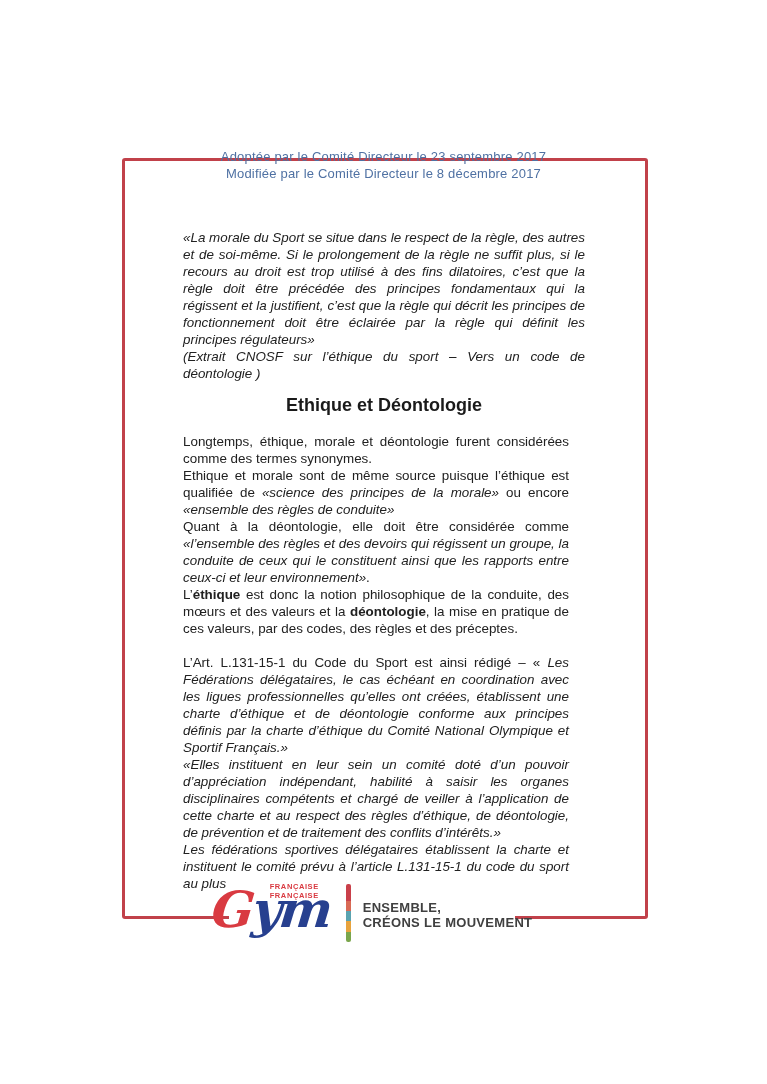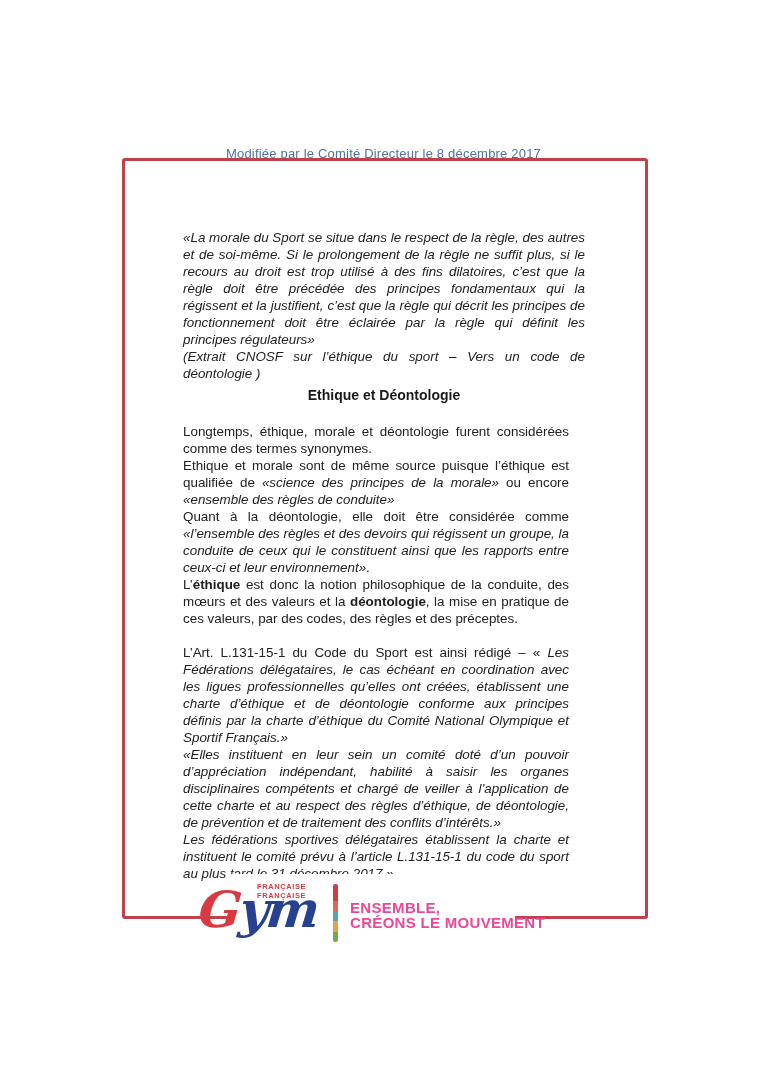--- a/index.html
+++ b/index.html
@@ -20,23 +20,23 @@
     color:#1f3a6d; font-size:16.5px; font-weight:bold; letter-spacing:.5px;
     line-height:22px;
   }
   .subtitle { color:#4f71a3; font-size:13px; line-height:16.5px; letter-spacing:.2px; }
   .subtitle.first { margin-top:3px; }
   
   .content {
     position:absolute; left:183px; top:229px; width:402px;
     color:#212121; font-size:13.4px; line-height:17px; text-align:justify;
   }
-  .quote { margin:0 0 5px 0; }
+  .quote { margin:0 0 15px 0; }
   .section-heading {
-    text-align:center; font-weight:bold; font-size:14px; margin:0 0 19px 0;
+    text-align:center; font-weight:bold; font-size:18px; margin:0 0 19px 0;
     color:#1a1a1a;
   }
   .para { margin:0 16px 17px 0; }
   
   .footer {
     position:absolute; left:229px; top:874px; width:286px; height:80px;
     background:#ffffff; display:flex; align-items:flex-start; justify-content:center;
   }
   .logo-mark { position:relative; width:128px; height:76px; flex:0 0 auto; }
   .fed-label {
@@ -51,32 +51,33 @@
   }
   .gym-g  { color:#d93a41; }
   .gym-ym { color:#27408f; }
   .logo-bar {
     width:5px; height:58px; margin:10px 12px 0 6px; flex:0 0 auto;
     display:flex; flex-direction:column; border-radius:2px; overflow:hidden;
   }
   .logo-bar .seg { flex:1; }
   .logo-bar .seg.tall { flex:1.6; }
   .tagline {
-    margin-top:26px; color:#ec4899; font-weight:bold; font-size:15px;
+    margin-top:26px; color:#404040; font-weight:bold; font-size:13px;
     line-height:15px; letter-spacing:.3px; white-space:nowrap;
   }
 </style>
 </head>
 <body>
 
 <div class="page">
 
   <div class="frame"></div>
 
   <div class="header">
+    <div class="subtitle first">Adoptée par le Comité Directeur le 23 septembre 2017</div>
     <div class="subtitle">Modifiée par le Comité Directeur le 8 décembre 2017</div>
   </div>
 
   <div class="content">
     <p class="quote"><span style="font-style: italic;">«La morale du Sport se situe dans le respect de la règle, des autres et de soi-même. Si le prolongement de la règle ne suffit plus, si le recours au droit est trop utilisé à des fins dilatoires, c’est que la règle doit être précédée des principes fondamentaux qui la régissent et la justifient, c’est que la règle qui décrit les principes de fonctionnement doit être éclairée par la règle qui définit les principes régulateurs»</span><br><span style="font-style: italic;">(Extrait CNOSF sur l’éthique du sport – Vers un code de déontologie )</span></p>
     <h3 class="section-heading">Ethique et Déontologie</h3>
     <p class="para"><span>Longtemps, éthique, morale et déontologie furent considérées comme des termes synonymes.</span><br><span>Ethique et morale sont de même source puisque l’éthique est qualifiée de </span><span style="font-style: italic;">«science des principes de la morale»</span><span> ou encore </span><span style="font-style: italic;">«ensemble des règles de conduite»</span><span></span><br><span>Quant à la déontologie, elle doit être considérée comme </span><span style="font-style: italic;">«l’ensemble des règles et des devoirs qui régissent un groupe, la conduite de ceux qui le constituent ainsi que les rapports entre ceux-ci et leur environnement»</span><span>.</span><br><span>L’</span><span style="font-weight: 700;">éthique</span><span> est donc la notion philosophique de la conduite, des mœurs et des valeurs et la </span><span style="font-weight: 700;">déontologie</span><span>, la mise en pratique de ces valeurs, par des codes, des règles et des préceptes.</span></p>
     <p class="para"><span>L’Art. L.131-15-1 du Code du Sport est ainsi rédigé – « </span><span style="font-style: italic;">Les Fédérations délégataires, le cas échéant en coordination avec les ligues professionnelles qu’elles ont créées, établissent une charte d’éthique et de déontologie conforme aux principes définis par la charte d’éthique du Comité National Olympique et Sportif Français.»</span><br><span style="font-style: italic;">«Elles instituent en leur sein un comité doté d’un pouvoir d’appréciation indépendant, habilité à saisir les organes disciplinaires compétents et chargé de veiller à l’application de cette charte et au respect des règles d’éthique, de déontologie, de prévention et de traitement des conflits d’intérêts.»</span><br><span style="font-style: italic;">Les fédérations sportives délégataires établissent la charte et instituent le comité prévu à l’article L.131-15-1 du code du sport au plus tard le 31 décembre 2017.»</span></p>
   </div>
 

